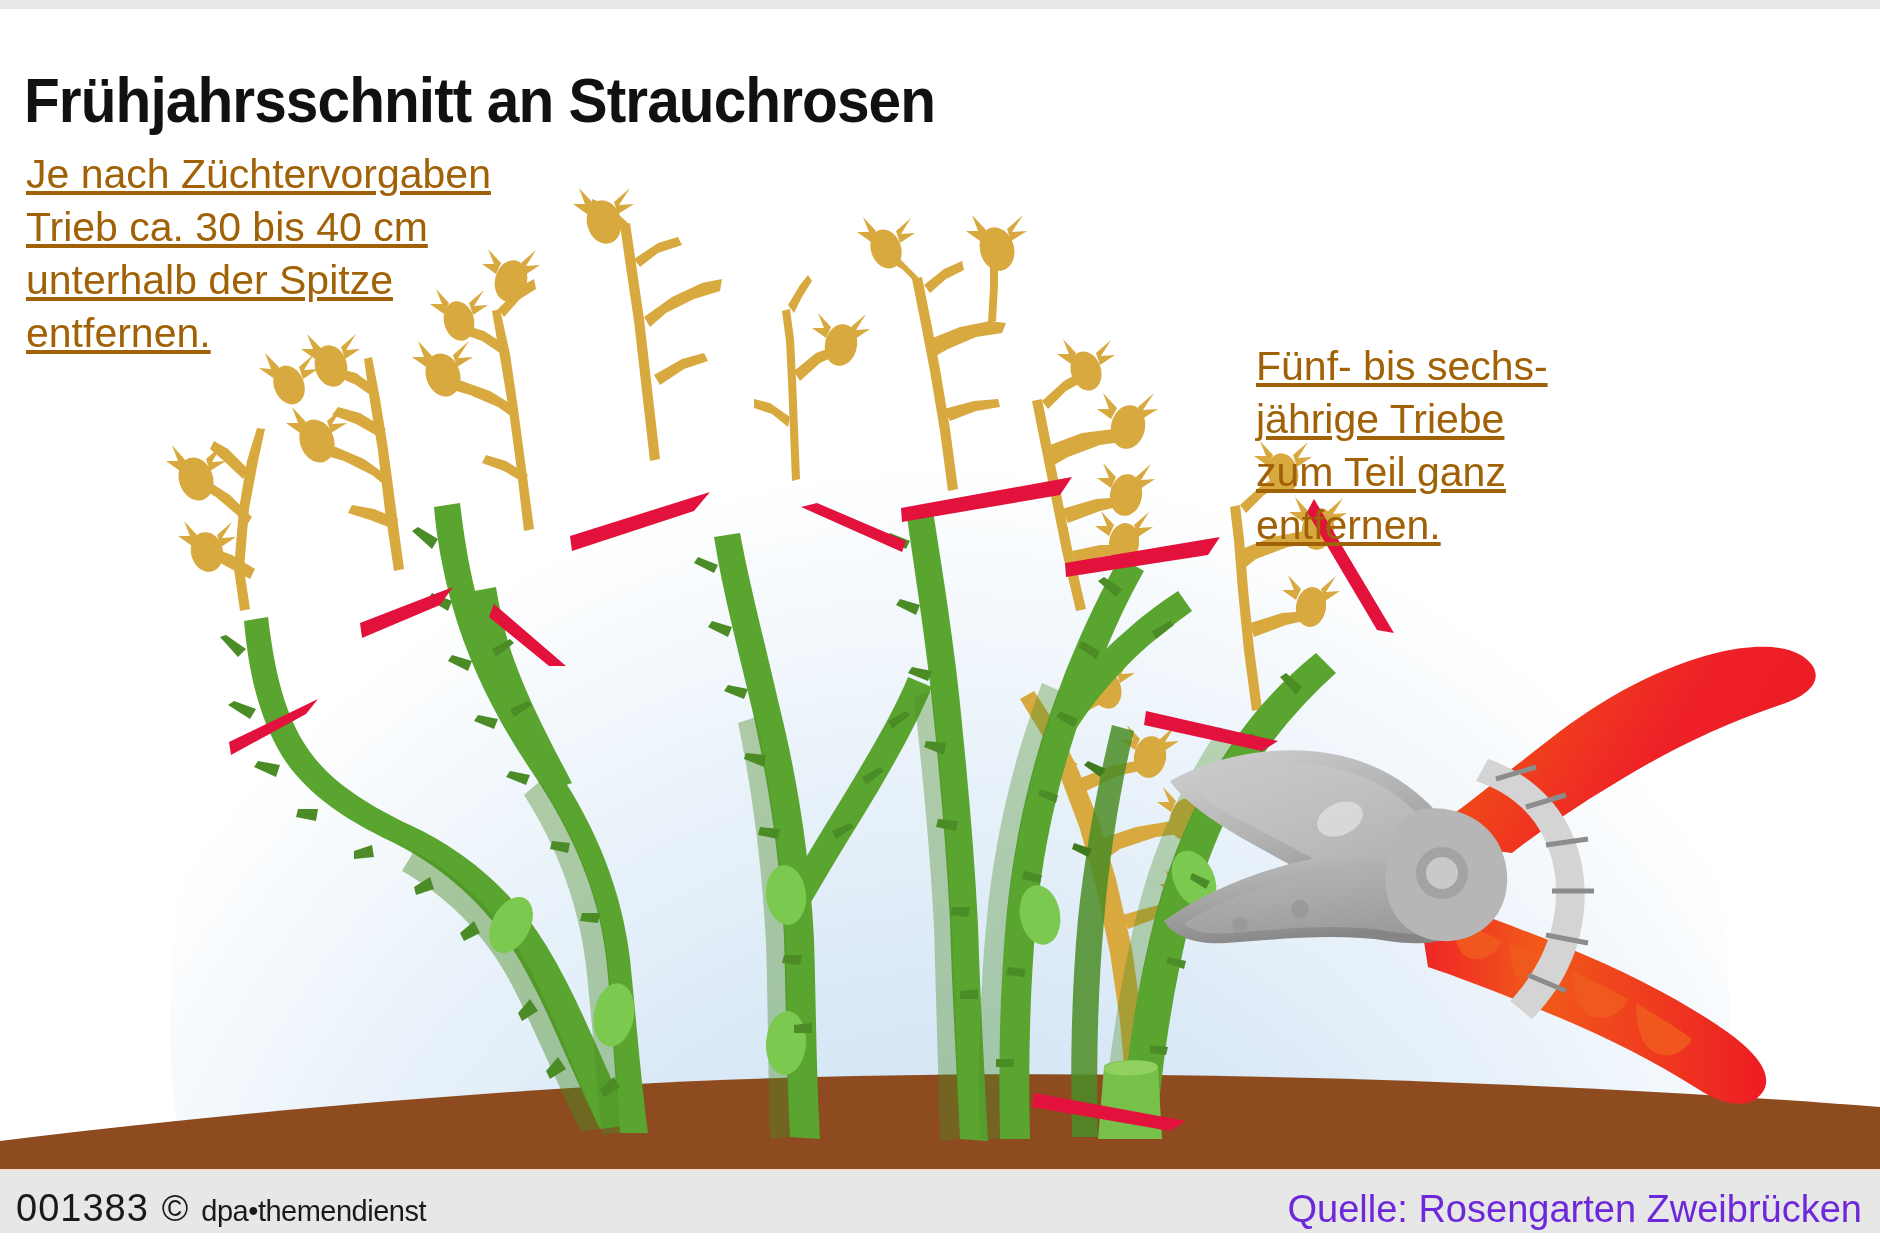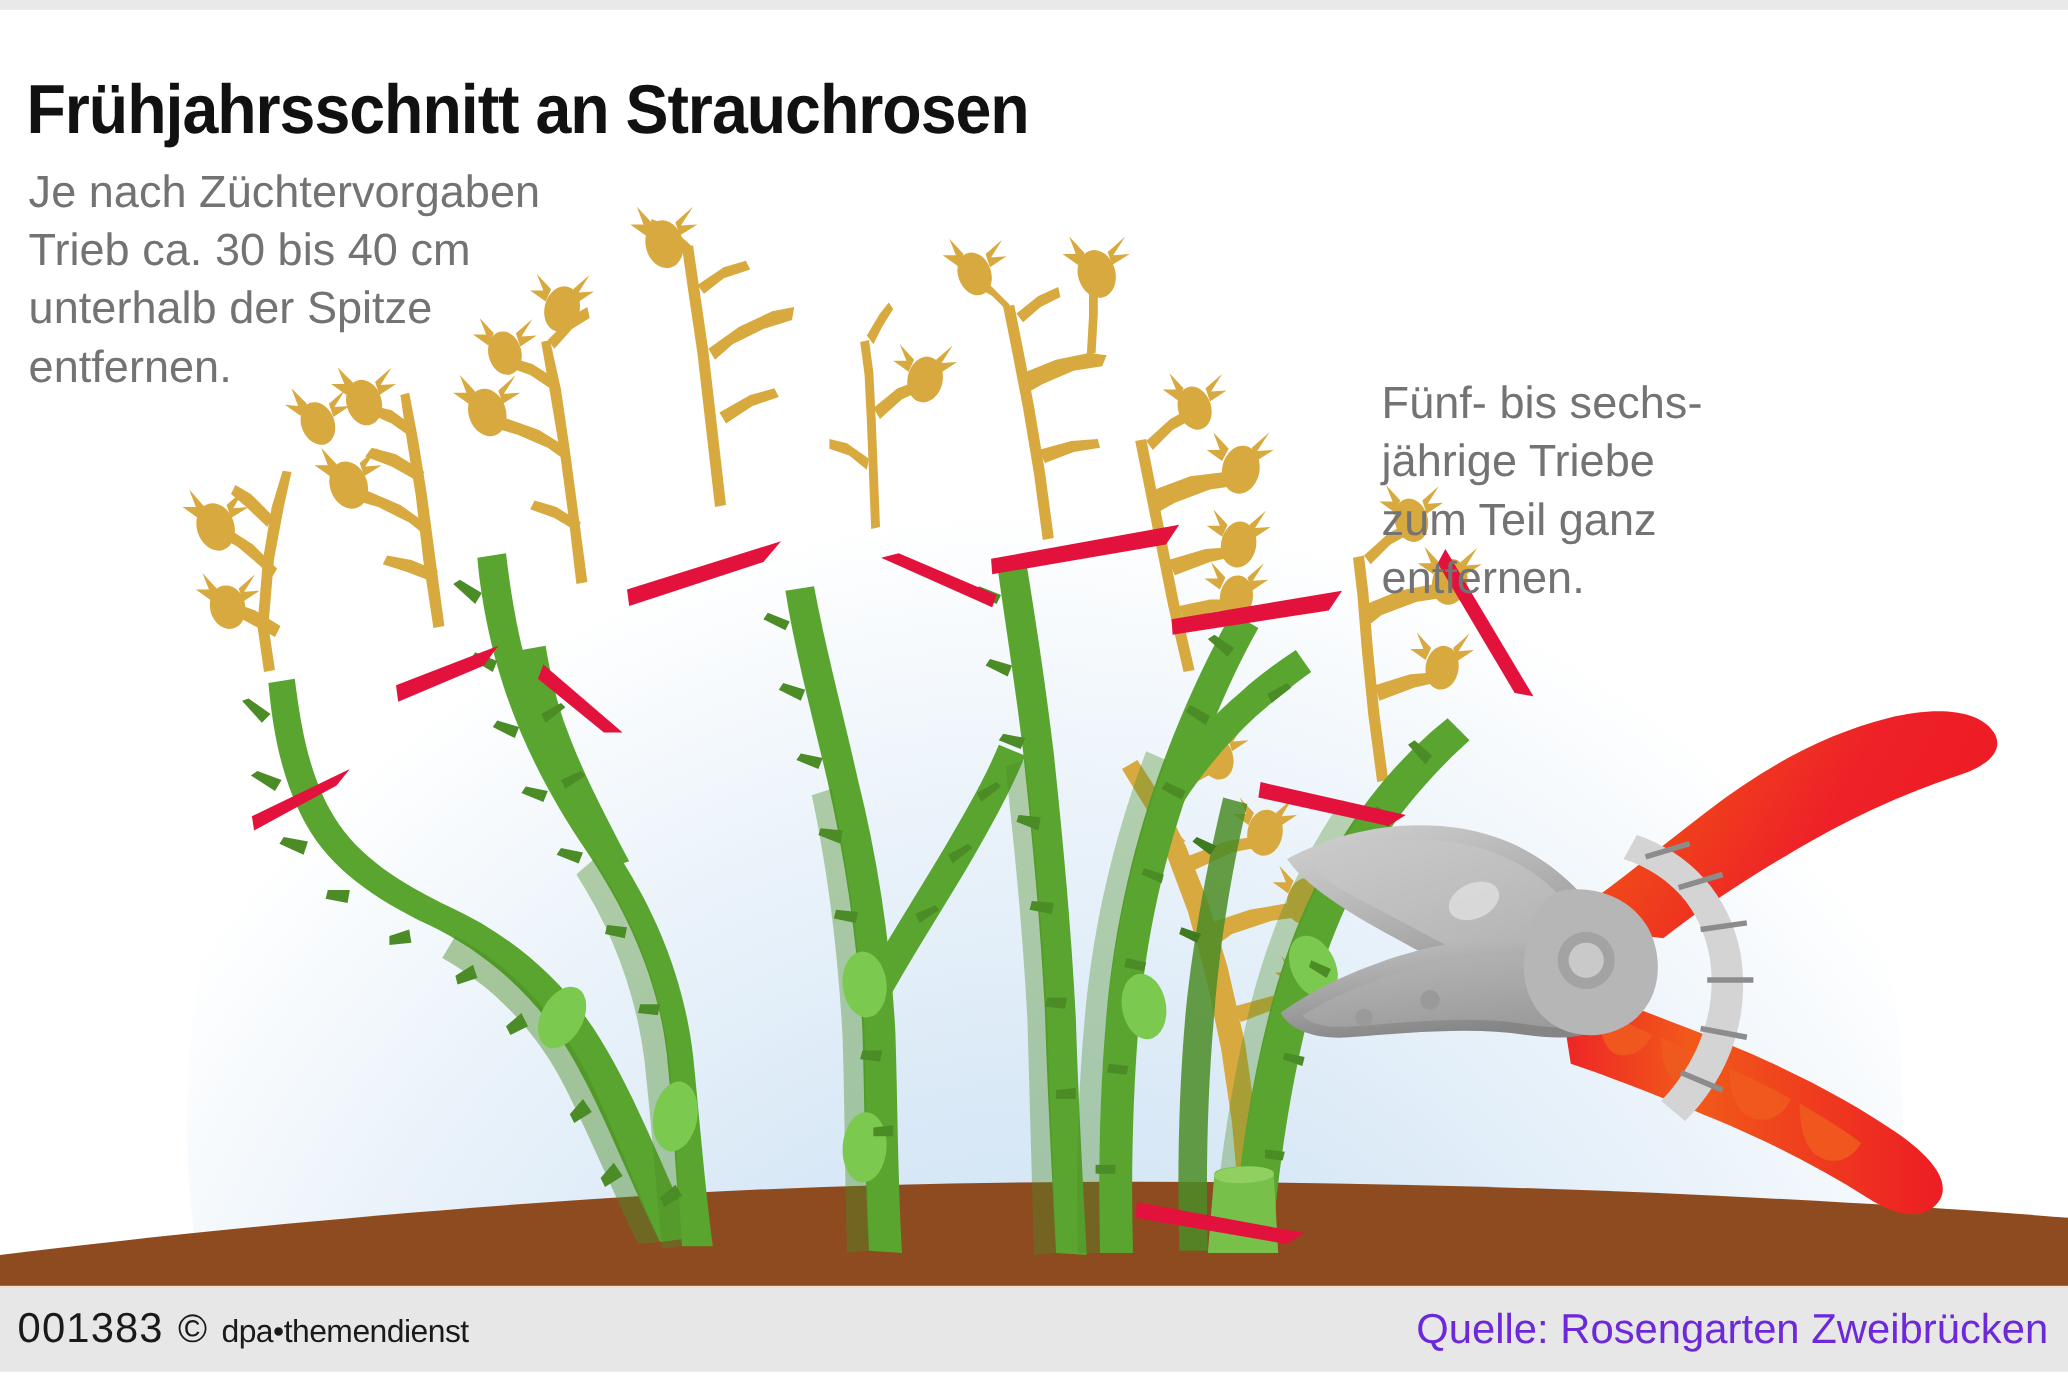--- a/index.html
+++ b/index.html
@@ -29,32 +29,33 @@
     letter-spacing:-1px;
     color:#111111;
     font-family:"Liberation Sans", sans-serif;
     transform:scaleX(0.93);
     transform-origin:left top;
     white-space:nowrap;
     z-index:6;
   }
   .caption{
     position:absolute;
-    color:#737373;
+    color:#a16207;
     font-size:41px;
     line-height:53px;
     font-family:"Liberation Sans", sans-serif;
     z-index:6;
     white-space:pre-line;
+    text-decoration:underline;
   }
   #caption-left{left:26px;top:148px;width:560px;}
   #caption-right{left:1256px;top:340px;width:600px;}
 
   .footer{
-    position:absolute;left:0;top:1169px;width:1880px;height:78px;
+    position:absolute;left:0;top:1169px;width:1880px;height:64px;
     background:#e7e7e7;
     z-index:7;
   }
   .footer-rule{
     position:absolute;left:0;top:0;width:1880px;height:2px;background:#f3ddd0;
   }
   .footer-left{
     position:absolute;left:16px;top:18px;
     font-size:38px;color:#1a1a1a;
     display:flex;align-items:baseline;gap:13px;

